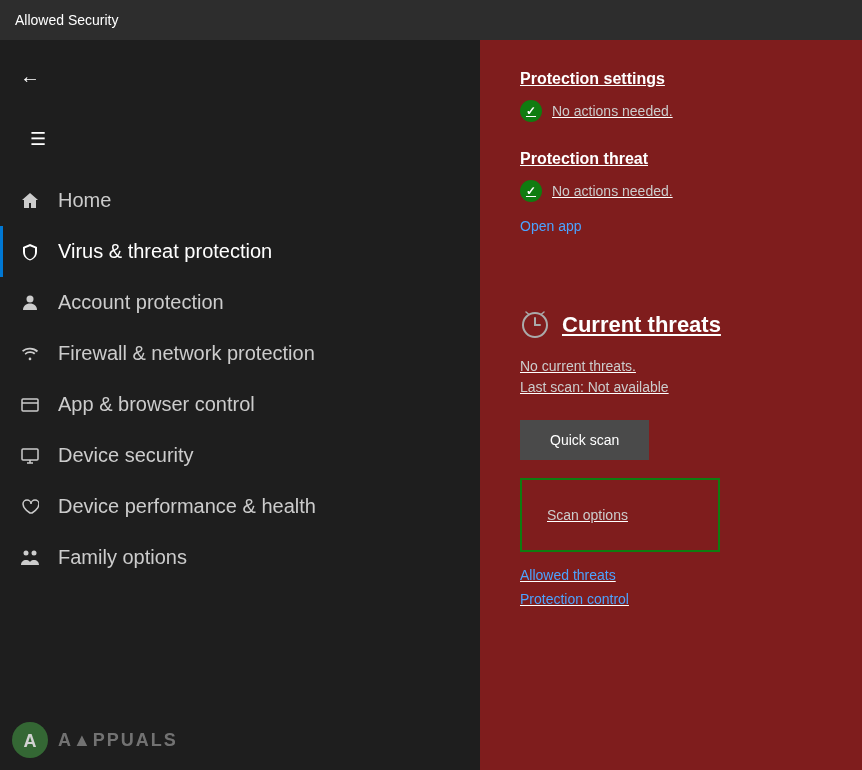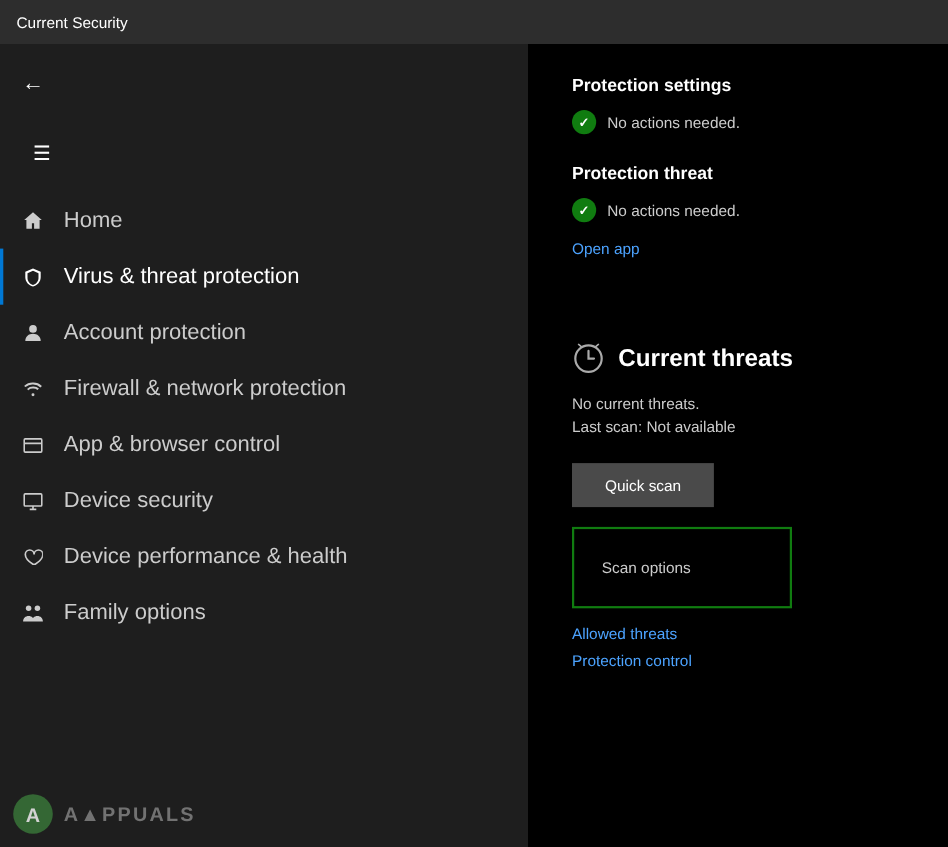--- a/index.html
+++ b/index.html
@@ -118,23 +118,24 @@
       flex-shrink: 0;
     }
 
     .nav-label {
       font-size: 20px;
     }
 
     
     .content {
       flex: 1;
-      background-color: #000000;
+      background-color: #7f1d1d;
       padding: 30px 40px;
       overflow-y: auto;
+      text-decoration: underline;
     }
 
     .section-title {
       font-size: 16px;
       font-weight: 700;
       color: #ffffff;
       margin-bottom: 12px;
     }
 
     .status-row {
@@ -273,21 +274,21 @@
       font-size: 18px;
       font-weight: 900;
       color: #888;
       letter-spacing: 2px;
     }
   </style>
 </head>
 <body>
 
 <div class="title-bar">
-  <span>Current Security</span>
+  <span>Allowed Security</span>
 </div>
 
 <div class="main-layout">
 
   <div class="sidebar">
 
     <div class="sidebar-top">
       <button class="back-button">
         <span>←</span>
       </button>

